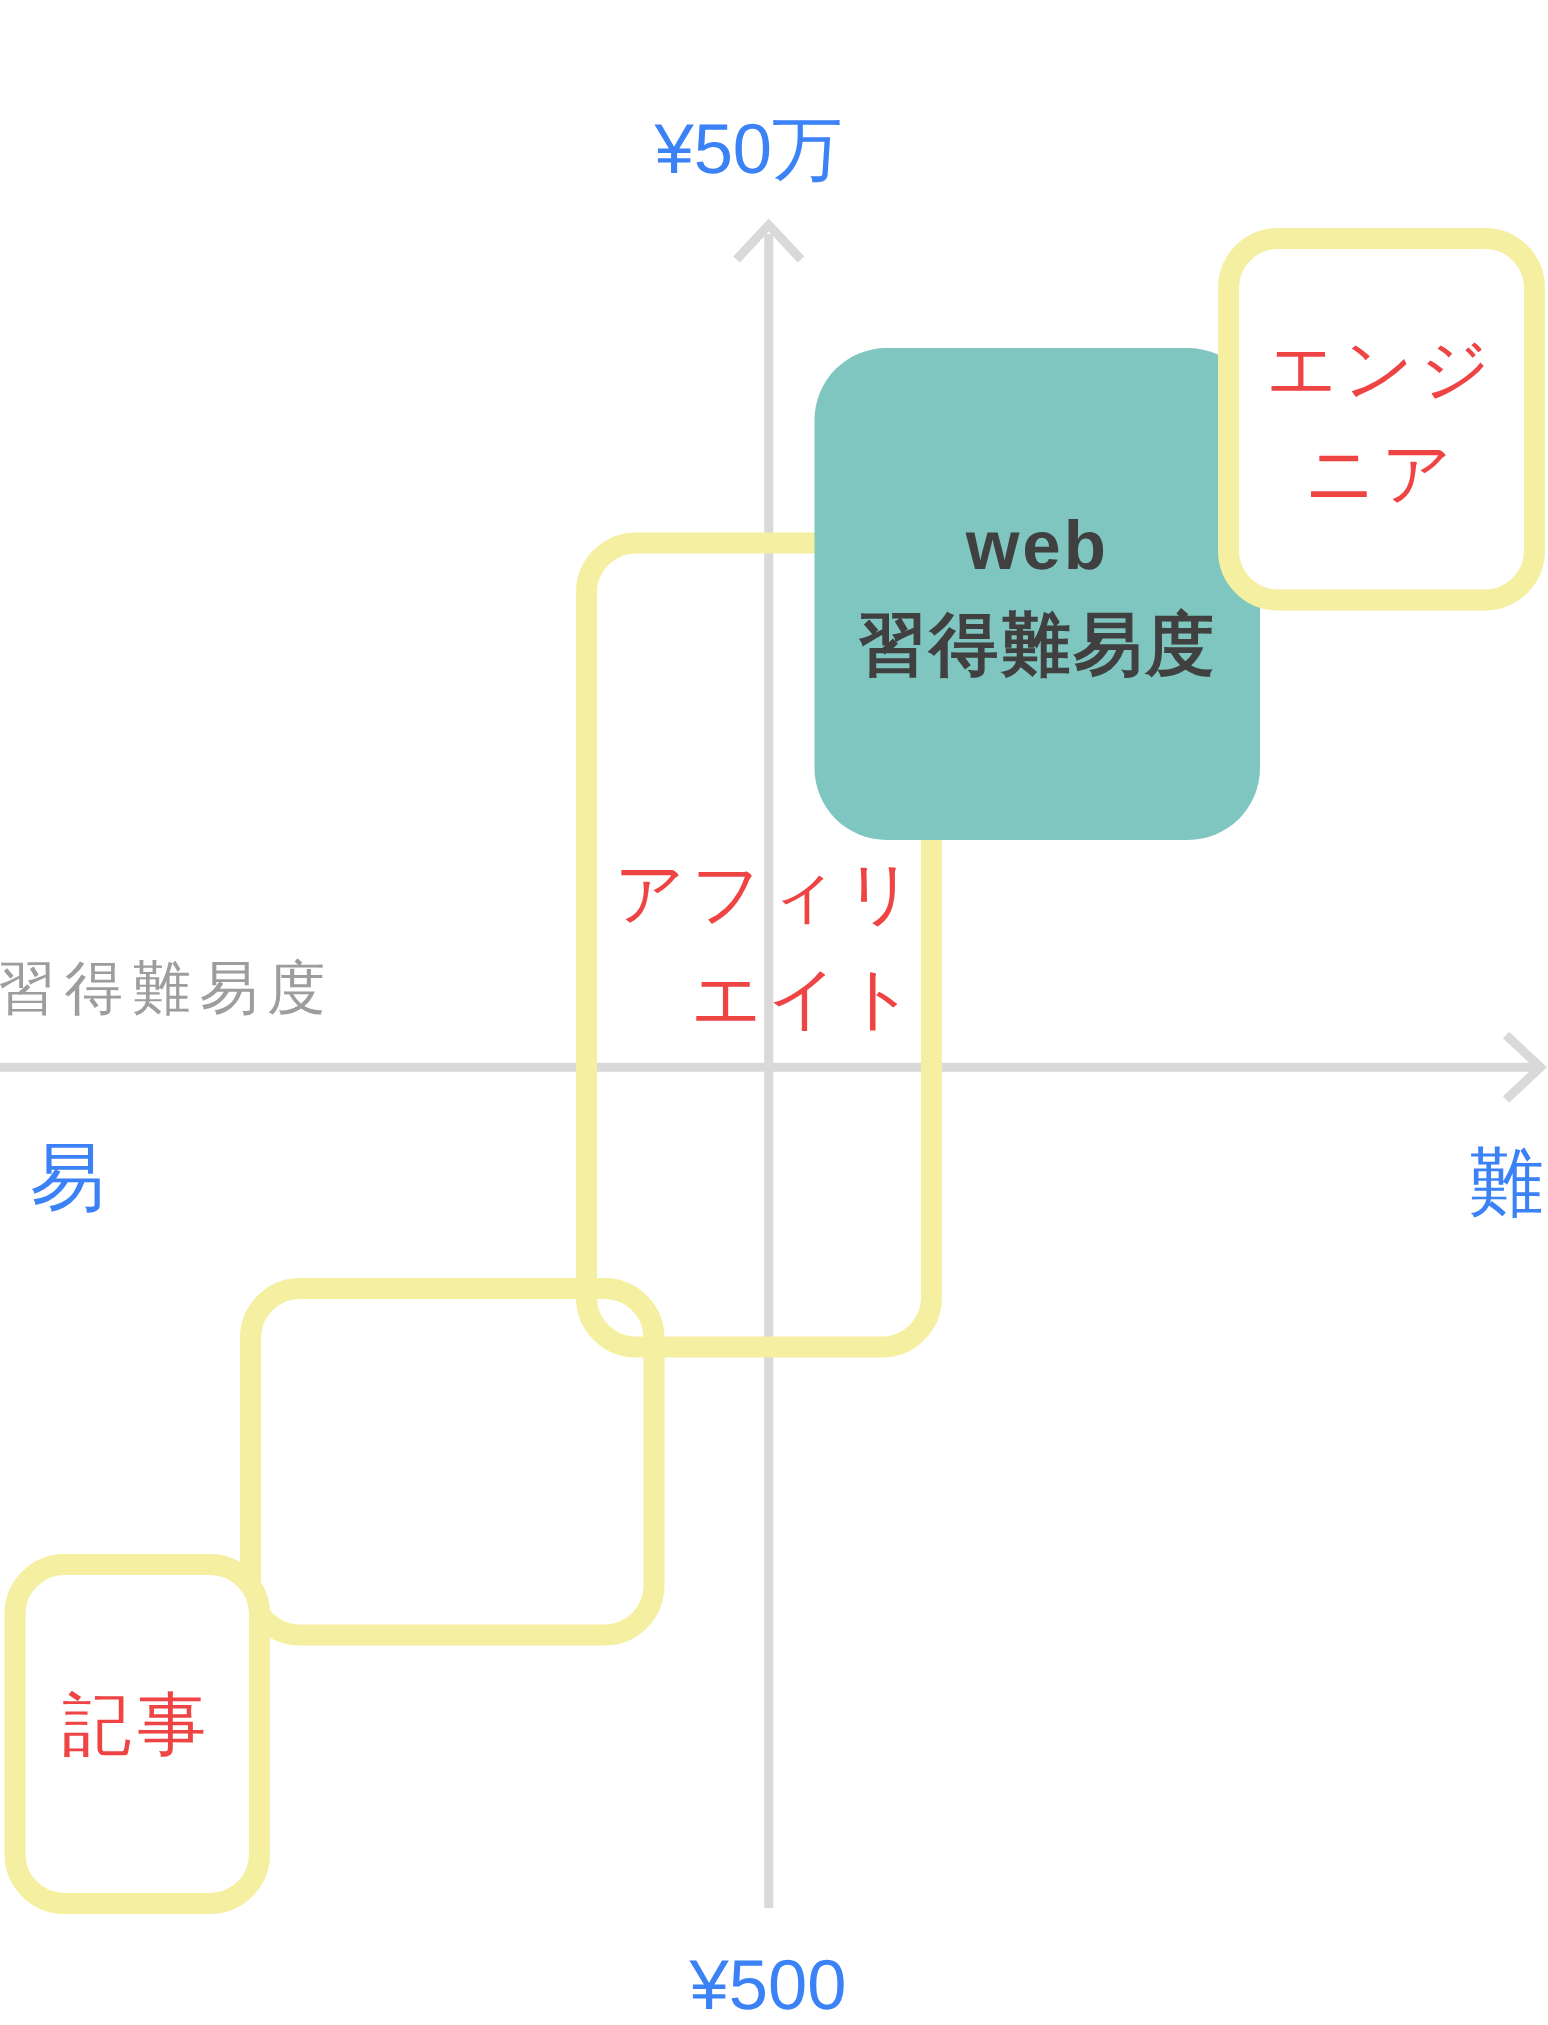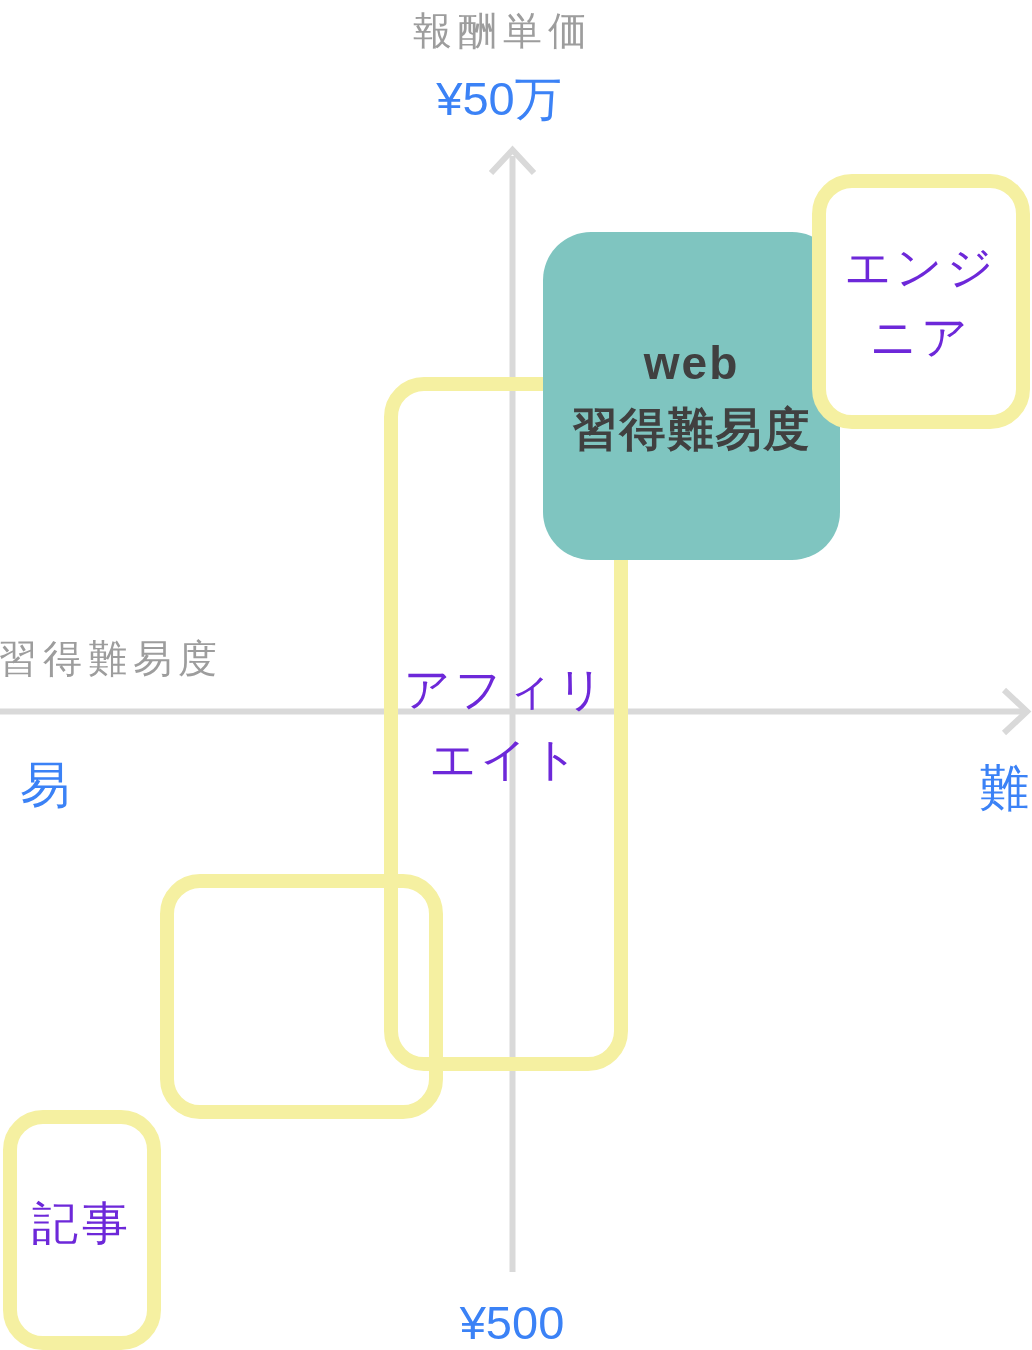--- a/index.html
+++ b/index.html
@@ -41,60 +41,58 @@
     justify-content: center;
     text-align: center;
   }
   .box span {
     display: block;
     white-space: nowrap;
   }
   .outline-box {
     border: 14px solid #f5f0a1;
     border-radius: 40px;
-    color: #6d28d9;
+    color: #ef4444;
     font-size: 46px;
     letter-spacing: 4px;
     line-height: 70px;
-    margin-top: 22px;
   }
   .fill-white { background: #ffffff; }
   .fill-none { background: transparent; }
 
   .box-engineer   { left: 812px; top: 152px;  width: 218px; height: 255px; z-index: 5; }
   .box-webdesign  {
     left: 543px; top: 232px; width: 297px; height: 328px; z-index: 4;
     background: #7fc5c0; border-radius: 48px;
     color: #404040; font-weight: bold; font-size: 46px;
     letter-spacing: 2px; line-height: 66px;
   }
-  .box-affiliate  { left: 384px; top: 355px;  width: 244px; height: 694px; z-index: 3; }
+  .box-affiliate  { left: 384px; top: 355px;  width: 244px; height: 550px; z-index: 3; align-items: flex-end; }
   .box-callcenter { left: 160px; top: 852px;  width: 283px; height: 245px; z-index: 2; }
-  .box-article    { left: 3px;   top: 1088px; width: 158px; height: 240px; z-index: 6; padding-bottom: 14px; }
+  .box-article    { left: 3px;   top: 1036px; width: 177px; height: 240px; z-index: 6; padding-bottom: 14px; }
 
   .y-title { left: 503px; top: 4px; }
   .y-max   { left: 499px; top: 68px; }
   .y-min   { left: 512px; top: 1295px; }
   .x-title { left: -2px;  top: 632px; }
   .x-min   { left: 20px;  top: 752px; font-size: 50px; }
   .x-max   { left: 979px; top: 755px; font-size: 50px; }
 </style>
 </head>
 <body>
 
 <div class="canvas">
 
   <svg class="axes-svg" width="1032" height="1350" viewBox="0 0 1032 1350">
     <line x1="512.5" y1="156" x2="512.5" y2="1272" stroke="#d9d9d9" stroke-width="6"></line>
     <polyline points="491,173 512.5,150 534,173" fill="none" stroke="#d9d9d9" stroke-width="6"></polyline>
     <line x1="0" y1="711.5" x2="1024" y2="711.5" stroke="#d9d9d9" stroke-width="6"></line>
     <polyline points="1004,690 1027,711.5 1004,733" fill="none" stroke="#d9d9d9" stroke-width="6"></polyline>
   </svg>
 
-  <div class="muted-label centered-x y-title">報酬単価</div>
   <div class="value-label centered-x y-max">¥50万</div>
   <div class="value-label centered-x y-min">¥500</div>
   <div class="muted-label x-title">習得難易度</div>
   <div class="value-label x-min">易</div>
   <div class="value-label x-max">難</div>
 
   <div class="box outline-box fill-white box-callcenter">
   </div>
 
   <div class="box outline-box fill-none box-affiliate">

